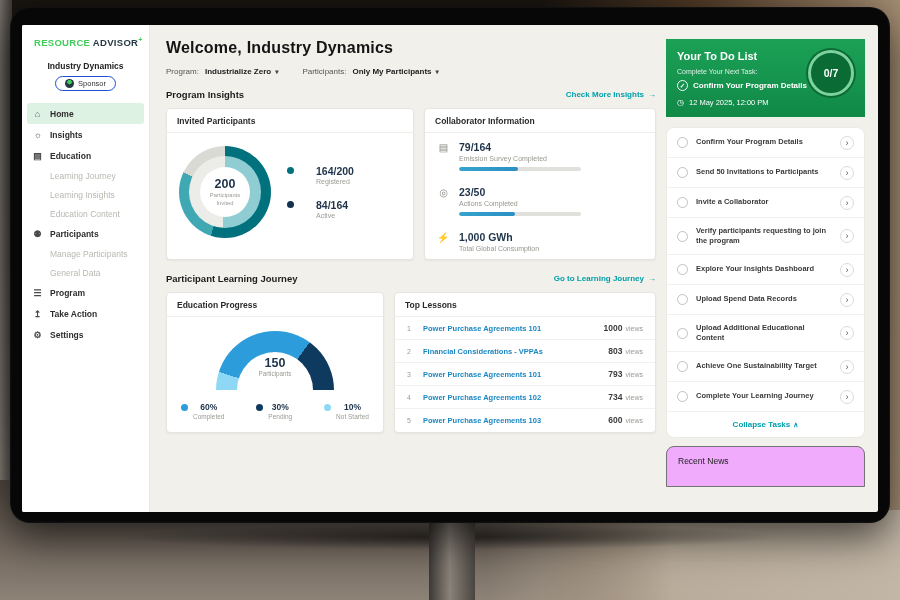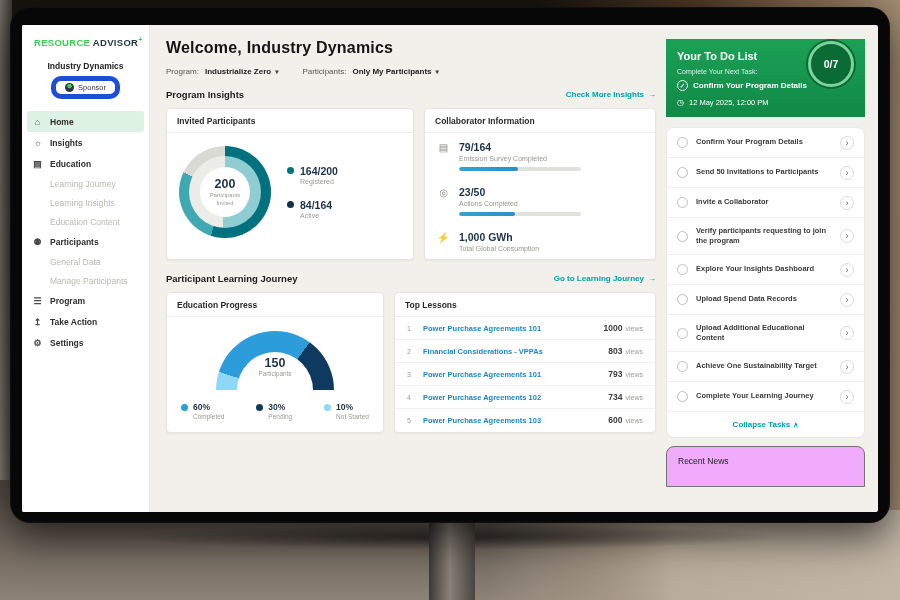--- a/index.html
+++ b/index.html
@@ -25,21 +25,21 @@
     box-shadow:0 14px 40px rgba(0,0,0,.65), inset 0 0 2px rgba(255,255,255,.15); }
   .screen { position:absolute; left:12px; top:18px; width:856px; height:487px;
     background:#f1f0ea; border-radius:2px; overflow:hidden; display:flex; color:#333; }
 
   
   .sidebar { width:128px; background:#fff; border-right:1px solid #e8e7e2; flex-shrink:0; }
   .logo { padding:11px 0 0 12px; font-size:9.5px; font-weight:bold; letter-spacing:.3px; white-space:nowrap; }
   .logo .res { color:#3dcd58; } .logo .adv { color:#263844; }
   .logo .plus { color:#3dcd58; font-size:7px; vertical-align:super; }
   .org { text-align:center; font-size:8.5px; font-weight:bold; color:#222; margin-top:13px; }
-  .sponsor { margin:5px auto 0; display:flex; align-items:center; gap:4px; border:5px solid #1d4ed8;
+  .sponsor { margin:5px auto 0; display:flex; align-items:center; gap:4px; border:1px solid #1d4ed8;
     border-radius:10px; padding:2px 9px; font-size:7.5px; color:#333; width:fit-content; cursor:pointer; }
   .sponsor-dot { width:9px; height:9px; border-radius:50%;
     background:radial-gradient(circle at 50% 35%, #3dcd58 0 2px, #263844 2.5px); }
   .menu { margin-top:12px; display:flex; flex-direction:column; }
   .mi { display:flex; align-items:center; gap:7px; padding:5.5px 10px; font-size:8.5px; font-weight:bold;
     color:#2e2e2e; cursor:pointer; }
   .mi .ic { width:11px; text-align:center; font-size:9px; color:#4a4a4a; }
   .mi.active { background:#def2e4; border-radius:3px; margin:0 5px; padding:5.5px 5px; }
   .mi.sub { color:#b8b8b2; font-weight:normal; padding:4.5px 10px 4.5px 28px; }
 
@@ -61,21 +61,21 @@
   .inv-body { display:flex; align-items:center; gap:16px; padding:13px 12px; }
   .donut { position:relative; width:92px; height:92px; border-radius:50%; flex-shrink:0;
     background:conic-gradient(#00717d 0 55%, #3fa8b2 55% 82%, #dadad5 82% 100%); }
   .donut .ring2 { position:absolute; inset:10px; border-radius:50%;
     background:conic-gradient(#8fcdd2 0 51%, #ecece8 51% 100%); }
   .donut .hole { position:absolute; inset:21px; border-radius:50%; background:#fff;
     display:flex; flex-direction:column; align-items:center; justify-content:center; text-align:center; }
   .donut .hv { font-size:12.5px; font-weight:bold; color:#1d3349; }
   .donut .hl { font-size:5.8px; color:#9a9a94; line-height:1.25; margin-top:1px; width:40px; }
   .dleg { display:flex; flex-direction:column; gap:14px; }
-  .dli { display:flex; gap:6px; align-items:flex-start; }
+  .dli { display:flex; gap:22px; align-items:flex-start; }
   .dot { width:7px; height:7px; border-radius:50%; margin-top:2px; flex-shrink:0; }
   .dv { font-size:10.5px; font-weight:bold; color:#1d3349; }
   .dl { font-size:7px; color:#9a9a94; margin-top:1px; }
 
   #info-card { flex:1; }
   .info-row { display:flex; align-items:flex-start; gap:9px; padding:8px 12px 7px; }
   .info-ic { width:13px; color:#8a8a85; font-size:10px; text-align:center; margin-top:1px; }
   .iv { font-size:10.5px; font-weight:bold; color:#1d3349; }
   .il { font-size:7px; color:#97978f; margin-top:2px; }
   .bar { width:122px; height:4px; background:#e1e1dc; border-radius:2px; margin-top:5px; overflow:hidden; }
@@ -85,21 +85,21 @@
   .edu-body { padding:14px 12px 12px; }
   .gauge { position:relative; width:118px; height:59px; margin:0 auto; overflow:hidden; }
   .gauge .arc { position:absolute; left:0; top:0; width:118px; height:118px; border-radius:50%;
     background:conic-gradient(from 270deg, #8ed8f5 0deg 18deg, #2d9cdb 18deg 126deg, #0f3a5f 126deg 180deg, transparent 180deg 360deg); }
   .gauge .ghole { position:absolute; left:21px; top:21px; width:76px; height:76px; border-radius:50%; background:#fff; }
   .gtxt { position:absolute; left:0; right:0; top:25px; text-align:center; }
   .gv { font-size:12.5px; font-weight:bold; color:#1d3349; }
   .gl { font-size:6.3px; color:#9a9a94; }
   .gleg { display:flex; justify-content:space-between; margin-top:12px; padding:0 2px; }
   .gli { display:flex; gap:5px; align-items:flex-start; }
-  .gv2 { font-size:8.5px; font-weight:bold; color:#1d3349; }
+  .gv2 { font-size:8.5px; font-weight:bold; color:#1d3349;text-align:center; }
   .gl2 { font-size:6.5px; color:#9a9a94; margin-top:1px; }
 
   #lessons-card { flex:1; }
   .lrow { display:flex; align-items:center; gap:9px; padding:6px 12px; border-bottom:1px solid #f2f1ed; }
   .lrow:last-child { border-bottom:none; }
   .lrank { font-size:7px; color:#9b9b95; width:7px; }
   .ltitle { flex:1; font-size:7.5px; font-weight:bold; color:#1b87c2; cursor:pointer; }
   .lviews { font-size:8.5px; color:#3c3c3c; white-space:nowrap; }
   .lviews span { color:#9a9a94; font-size:7px; margin-left:3px; }
 
@@ -107,21 +107,21 @@
   .right { width:212px; flex-shrink:0; padding:14px 13px 0 0; display:flex; flex-direction:column; }
   .todo-green { position:relative; background:linear-gradient(180deg,#1ba156,#118947);
     border-radius:0; padding:11px 11px 10px; color:#fff; }
   .tg-title { font-size:11px; font-weight:bold; }
   .tg-sub { font-size:7px; opacity:.85; margin-top:6px; }
   .tg-task { display:flex; align-items:center; gap:5px; margin-top:5px; font-size:8px; font-weight:bold; width:130px; }
   .tg-check { width:11px; height:11px; border:1px solid rgba(255,255,255,.95); border-radius:50%;
     display:flex; align-items:center; justify-content:center; font-size:6.5px; flex-shrink:0; }
   .tg-due { display:flex; align-items:center; gap:5px; margin-top:7px; font-size:7.5px; }
   .tg-clock { font-size:8px; }
-  .tg-badge { position:absolute; top:2px; right:11px; width:46px; height:46px; border-radius:50%;
+  .tg-badge { position:absolute; top:11px; right:11px; width:46px; height:46px; border-radius:50%;
     background:#0b6b35; border:3px solid #7ed39d; display:flex; align-items:center; justify-content:center;
     font-size:10.5px; font-weight:bold; box-shadow:0 0 0 2px #0b6b35; }
   .tasks-card { background:#fff; border:1px solid #eceae5; border-radius:8px; margin-top:10px; }
   .trow { display:flex; align-items:center; gap:8px; padding:7.5px 10px; border-bottom:1px solid #f1f0ec; cursor:pointer; }
   .tcheck { width:11px; height:11px; border:1.3px solid #c2c2bc; border-radius:50%; flex-shrink:0; }
   .tlabel { flex:1; font-size:7.5px; font-weight:bold; color:#3a3a3a; line-height:1.4; }
   .tchev { width:14px; height:14px; border:1px solid #dcdbd6; border-radius:50%; display:flex;
     align-items:center; justify-content:center; color:#555; font-size:9px; flex-shrink:0; }
   .collapse { text-align:center; padding:8px 0; font-size:8px; font-weight:bold; color:#00a0ab; cursor:pointer; }
   .collapse .up { font-size:7px; margin-left:3px; }
@@ -169,24 +169,24 @@
         <span>Learning Insights</span>
       </div>
       <div class="mi sub">
         <span>Education Content</span>
       </div>
       <div class="mi">
         <span class="ic">⚉</span>
         <span>Participants</span>
       </div>
       <div class="mi sub">
+        <span>Manage Participants</span>
+      </div>
+      <div class="mi sub">
         <span>General Data</span>
-      </div>
-      <div class="mi sub">
-        <span>Manage Participants</span>
       </div>
       <div class="mi">
         <span class="ic">☰</span>
         <span>Program</span>
       </div>
       <div class="mi">
         <span class="ic">↥</span>
         <span>Take Action</span>
       </div>
       <div class="mi">

